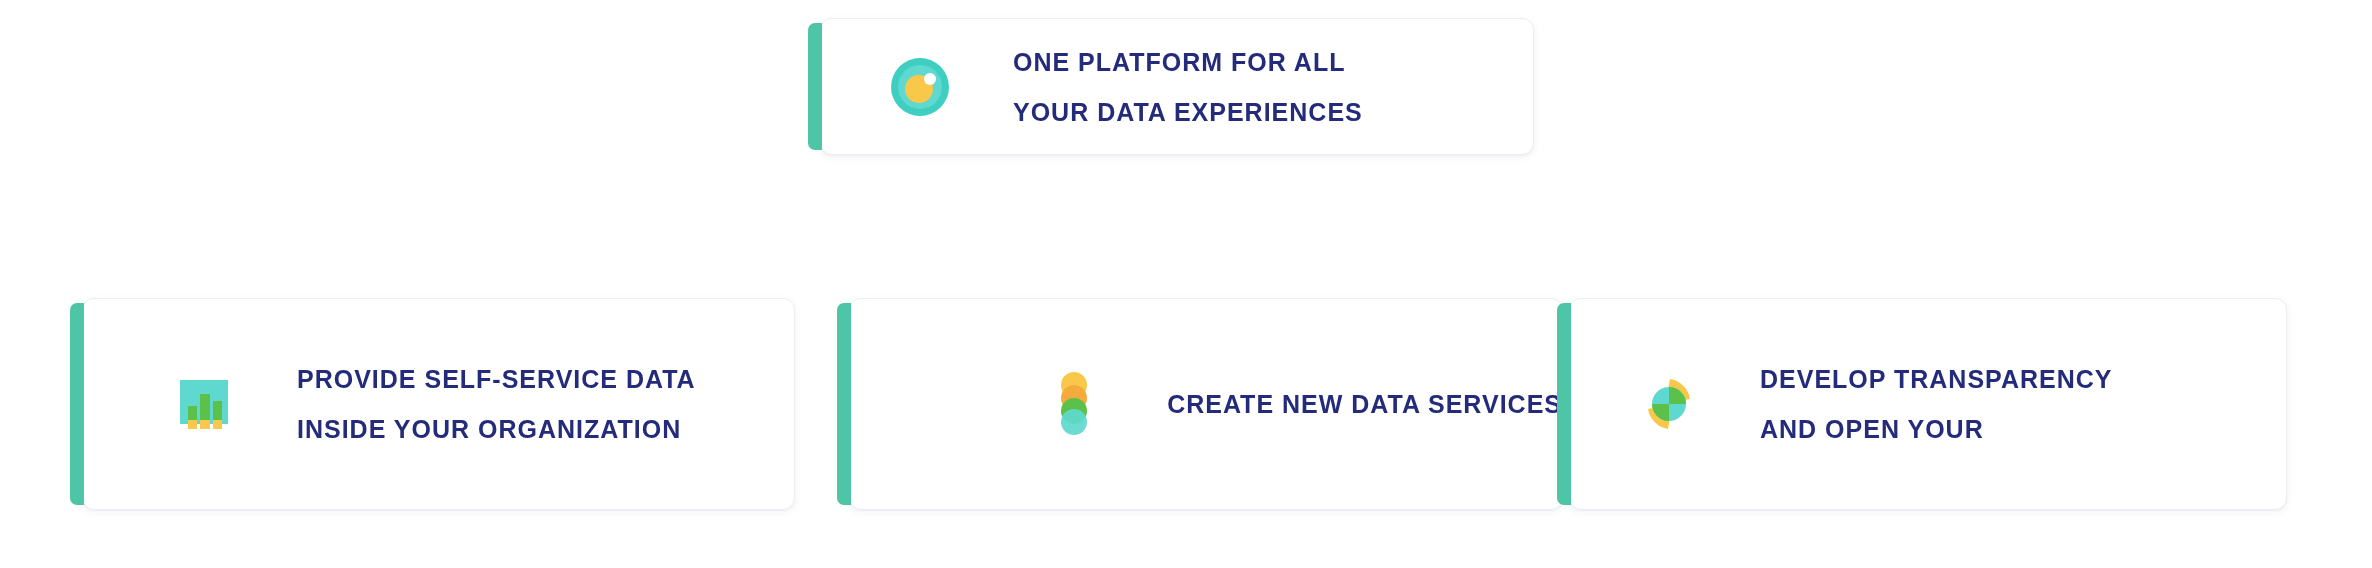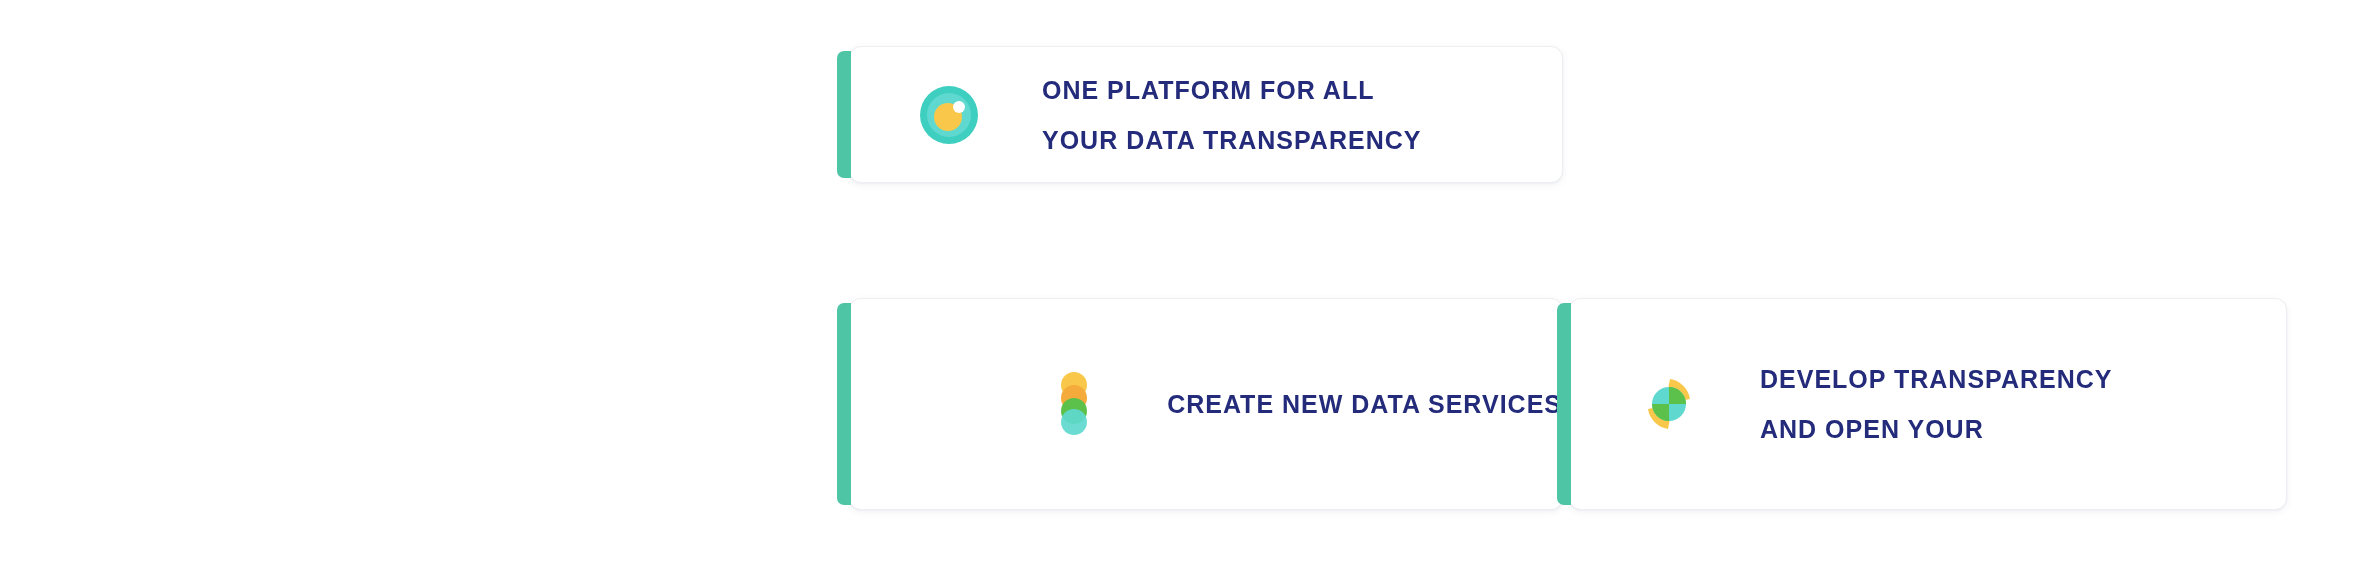--- a/index.html
+++ b/index.html
@@ -57,23 +57,22 @@
     font-size: 25px;
     font-weight: bold;
     letter-spacing: 1.0px;
     line-height: 50px;
     white-space: nowrap;
   }
   .card-title .ln { display: block; }
 
   
   #card-platform {
-    left: 849px;  top: 18px;  width: 714px;  height: 137px;
+    left: 820px;  top: 18px;  width: 714px;  height: 137px;
     padding-left: 66px;
-    margin-top: 28px;
   }
   #card-platform .icon-wrap { margin-right: 60px; }
 
   #card-selfservice {
     left: 82px;   top: 298px; width: 713px;  height: 212px;
     padding-left: 88px;
   }
   #card-selfservice .icon-wrap { margin-right: 60px; }
 
   #card-services {
@@ -101,24 +100,44 @@
       <svg width="62" height="62" viewBox="0 0 62 62">
         <circle cx="31" cy="31" r="29" fill="#3fcfc0"></circle>
         <circle cx="31" cy="31" r="22" fill="#5fd9cf"></circle>
         <circle cx="30" cy="33" r="14" fill="#f9c84a"></circle>
         <circle cx="41" cy="23" r="6" fill="#ffffff"></circle>
       </svg>
     </div>
 
     <div class="card-title">
       <span class="ln">ONE PLATFORM FOR ALL</span>
-      <span class="ln">YOUR DATA TRANSPARENCY</span>
+      <span class="ln">YOUR DATA EXPERIENCES</span>
     </div>
   </div>
 
+  <div class="card" id="card-selfservice">
+    <div class="accent"></div>
+
+    <div class="icon-wrap">
+      <svg width="56" height="56" viewBox="0 0 56 56">
+        <rect x="4" y="4" width="48" height="44" fill="#5fd9cf"></rect>
+        <rect x="12" y="30" width="9" height="22" fill="#5cc14a"></rect>
+        <rect x="24" y="18" width="10" height="34" fill="#5cc14a"></rect>
+        <rect x="37" y="25" width="9" height="27" fill="#5cc14a"></rect>
+        <rect x="12" y="44" width="9" height="9" fill="#f9c84a"></rect>
+        <rect x="24" y="44" width="10" height="9" fill="#f9c84a"></rect>
+        <rect x="37" y="44" width="9" height="9" fill="#f9c84a"></rect>
+      </svg>
+    </div>
+
+    <div class="card-title">
+      <span class="ln">PROVIDE SELF-SERVICE DATA</span>
+      <span class="ln">INSIDE YOUR ORGANIZATION</span>
+    </div>
+  </div>
 
   <div class="card" id="card-services">
     <div class="accent"></div>
 
     <div class="icon-wrap">
       <svg width="36" height="66" viewBox="0 0 36 66">
         <circle cx="18" cy="14" r="13" fill="#f9c84a"></circle>
         <circle cx="18" cy="27" r="13" fill="#f5ab3c"></circle>
         <circle cx="18" cy="40" r="13" fill="#5cc14a"></circle>
         <circle cx="18" cy="51" r="13" fill="#5fd9cf" opacity="0.92"></circle>

